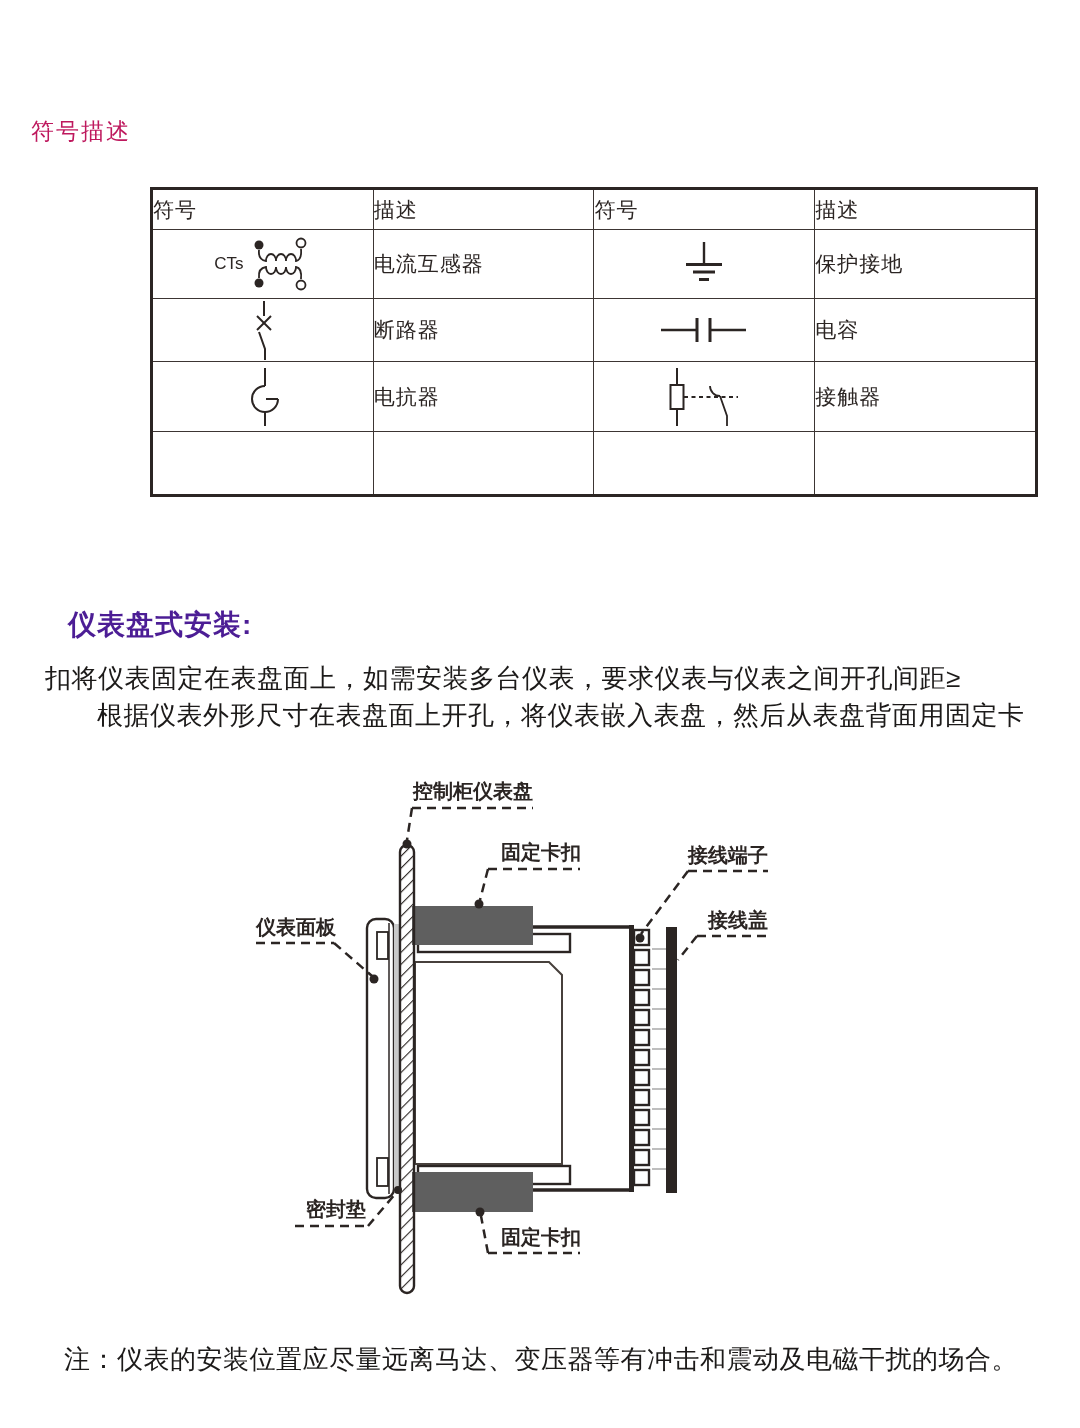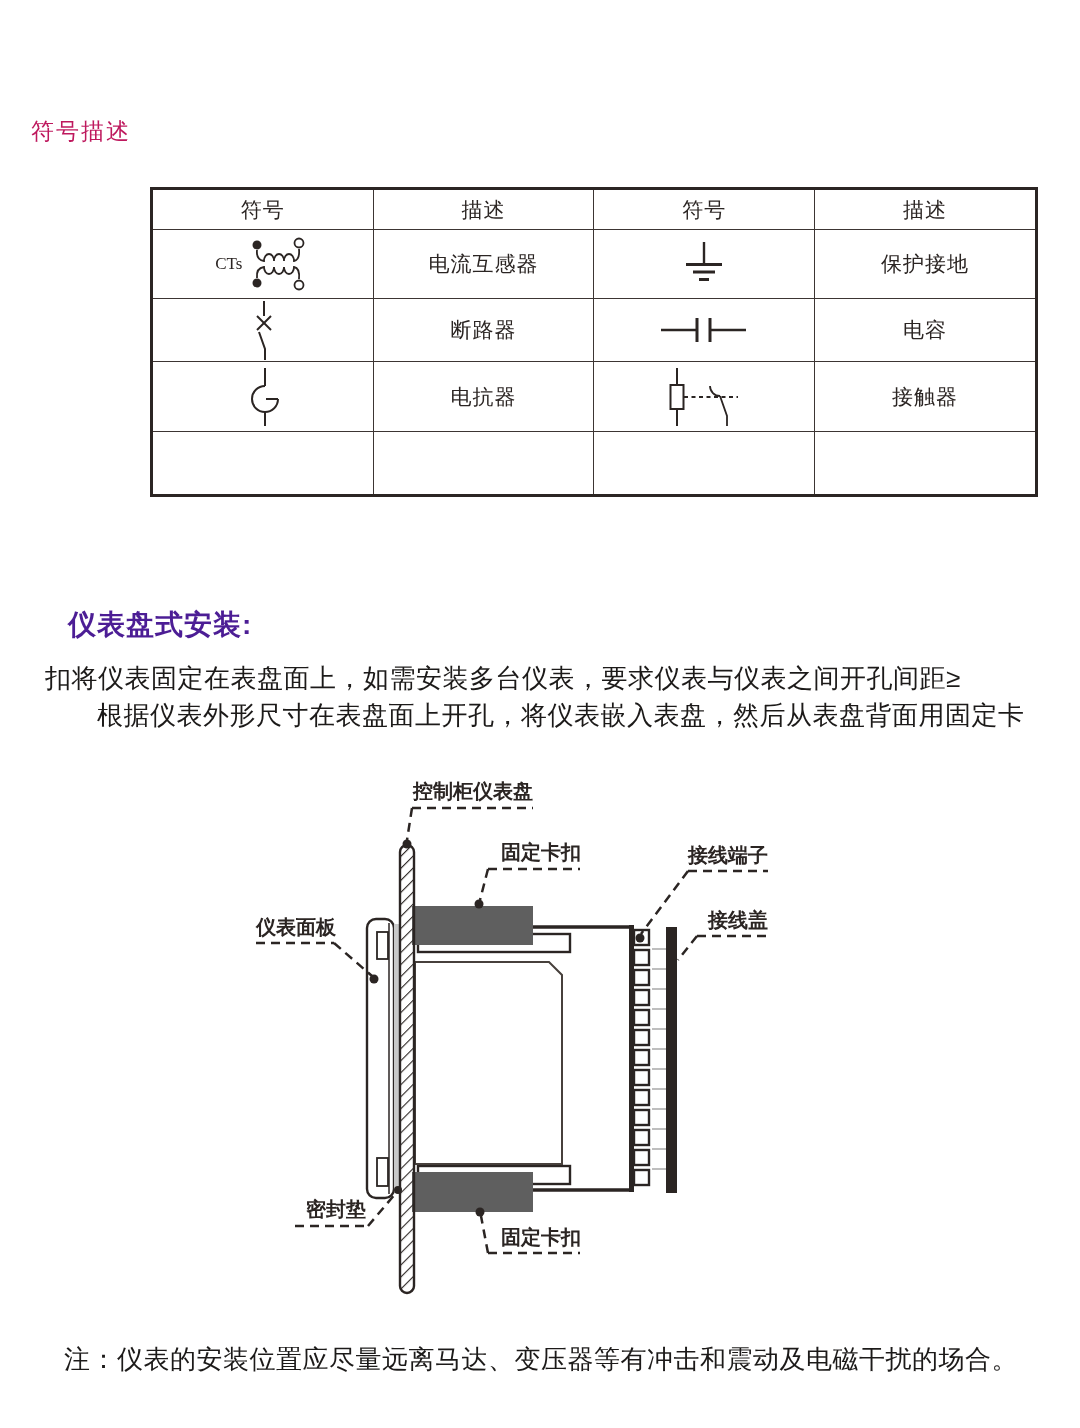--- a/index.html
+++ b/index.html
@@ -11,28 +11,28 @@
     position:absolute;left:31px;top:116px;
     font-family:"Liberation Serif","DejaVu Serif",serif;
     font-size:23px;letter-spacing:2px;color:#be185d;
   }
   table.symbol-table{
     position:absolute;left:150px;top:187px;width:888px;
     border-collapse:collapse;table-layout:fixed;
     border:3px solid #2b2523;
   }
   table.symbol-table td,table.symbol-table th{
-    border:1.5px solid #3c3533;text-align:center;vertical-align:middle;
+    border:1.5px solid #3c3533;text-align:left;vertical-align:middle;
     font-family:"Liberation Serif","DejaVu Serif",serif;
     font-size:21px;font-weight:normal;color:#2b2523;padding:0;letter-spacing:1px;
   }
   tr.hdr{height:41px;}
   tr.r1{height:69px;} tr.r2{height:59px;} tr.r3{height:70px;} tr.r4{height:64px;}
   .symcell{display:flex;align-items:center;justify-content:center;gap:6px;}
-  .ct-label{font-family:Liberation Serif, serif;font-size:17px;letter-spacing:0;}
+  .ct-label{font-family:Liberation Sans, sans-serif;font-size:17px;letter-spacing:0;}
   .install-heading{
     position:absolute;left:68px;top:606px;
     font-size:28px;font-weight:bold;color:#4c1d95;letter-spacing:1px;
   }
   .install-para{
     position:absolute;left:45px;top:660px;width:1000px;
     font-size:26px;line-height:37px;letter-spacing:0.5px;color:#1c1a19;
   }
   .install-para .ln{white-space:nowrap;}
   .install-para .indent{padding-left:52px;}

